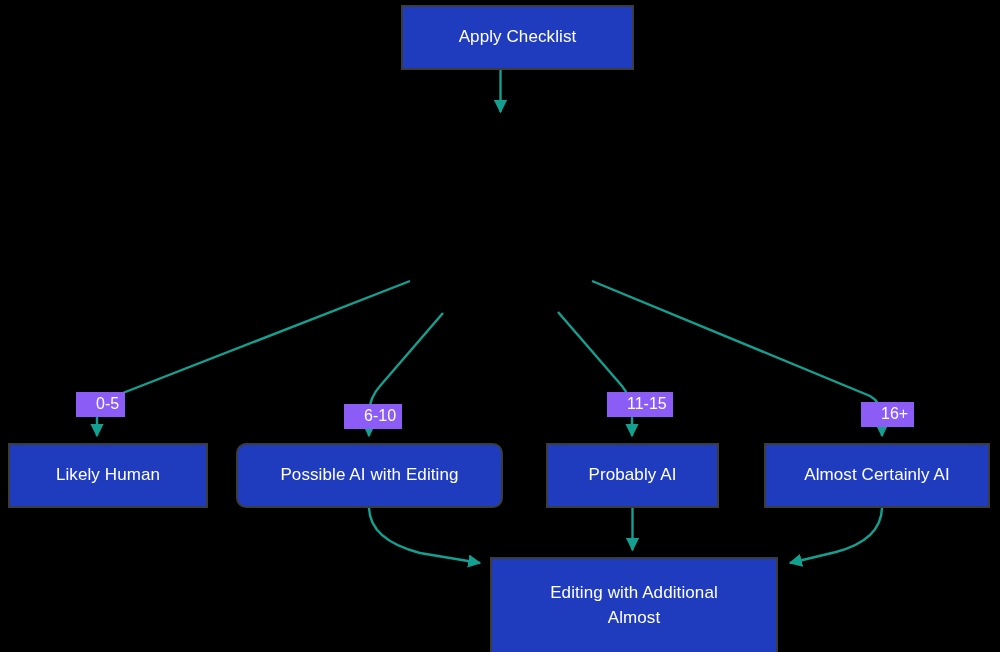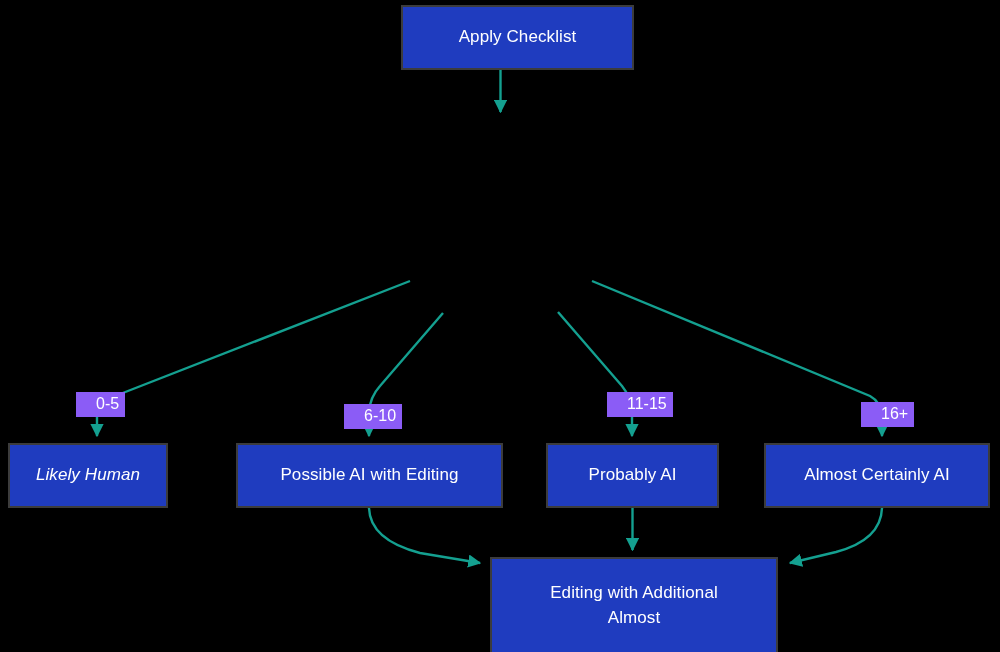--- a/index.html
+++ b/index.html
@@ -114,25 +114,25 @@
     <path d="M 632.5,508 L 632.5,550" stroke="#14a090" stroke-width="2.4" fill="none" marker-end="url(#arrow)"></path>
 
     <path d="M 882,508 Q 881,540 836,552 L 790,563" stroke="#14a090" stroke-width="2.4" fill="none" marker-end="url(#arrow)"></path>
   </svg>
 
   <div class="node" style="left:401px; top:5px; width:233px; height:65px;">
     <span class="node-text">Apply Checklist</span>
   </div>
 
 
-  <div class="node" style="left:8px; top:443px; width:160px; height:65px;font-style:italic;">
+  <div class="node" style="left:8px; top:443px; width:200px; height:65px;">
     <span class="node-text">Likely Human</span>
   </div>
 
-  <div class="node" style="left:236px; top:443px; width:267px; height:65px;">
+  <div class="node" style="left:236px; top:443px; width:267px; height:65px;border-radius:10px;">
     <span class="node-text">Possible AI with Editing</span>
   </div>
 
   <div class="node" style="left:764px; top:443px; width:226px; height:65px;">
     <span class="node-text">Almost Certainly AI</span>
   </div>
 
   <div class="node" style="left:546px; top:443px; width:173px; height:65px;">
     <span class="node-text">Probably AI</span>
   </div>

